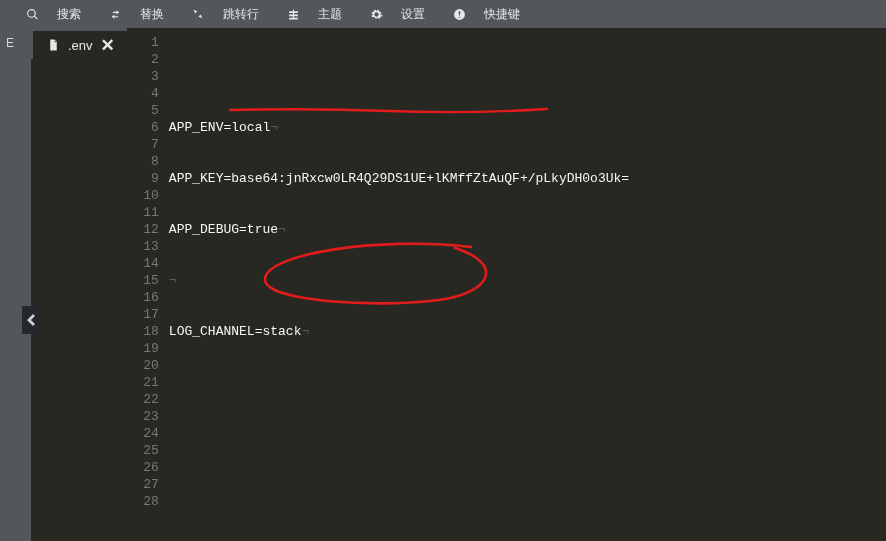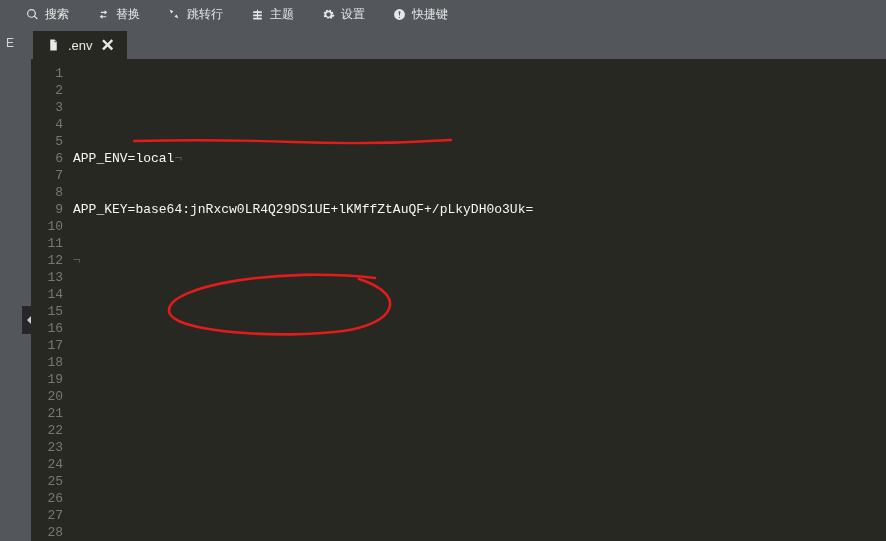--- a/index.html
+++ b/index.html
@@ -20,21 +20,21 @@
     padding-left: 12px;
   }
   .toolbar-item {
     display: flex;
     align-items: center;
     padding: 0 14px;
     height: 100%;
     color: #e8e8e8;
     font-size: 12px;
     cursor: pointer;
-    gap: 6px;
+    gap: 18px;
   }
   .toolbar-item svg { fill: #e8e8e8; }
   .main-area {
     display: flex;
     height: calc(100% - 28px);
   }
   .sidebar {
     width: 31px;
     background: #53575c;
     position: relative;
@@ -54,21 +54,21 @@
     background: #25272a;
     display: flex;
     align-items: center;
     justify-content: center;
     cursor: pointer;
     border-radius: 0 3px 3px 0;
   }
   .editor-area {
     flex: 1;
     display: flex;
-    flex-direction: column;
+    flex-direction: row;
     background: #272822;
   }
   .tabs {
     height: 31px;
     background: #53575c;
     display: flex;
     align-items: flex-end;
   }
   .tab {
     display: flex;
@@ -221,21 +221,23 @@
       <div class="code">
         <svg class="underline-svg" style="left:60px;top:79px" width="320" height="14">
             <path d="M1 3 Q80 1 160 4 T318 2" stroke="#e21b1b" stroke-width="2.4" fill="none" stroke-linecap="round"></path>
           </svg>
         <svg class="circle-svg" style="left:90px;top:214px" width="238" height="70">
             <path d="M 212 5 C 120 -6, 4 12, 6 38 C 8 60, 120 66, 180 58 C 232 51, 246 22, 196 6" stroke="#e21b1b" stroke-width="2.6" fill="none" stroke-linecap="round"></path>
           </svg>
 
         <div class="line"><span>APP_ENV=local</span><span class="newline-marker">¬</span></div>
         <div class="line"><span>APP_KEY=base64:jnRxcw0LR4Q29DS1UE+lKMffZtAuQF+/pLkyDH0o3Uk=</span></div>
+        <div class="line"><span>APP_DEBUG=true</span><span class="newline-marker">¬</span></div>
         <div class="line"><span></span><span class="newline-marker">¬</span></div>
+        <div class="line"><span>LOG_CHANNEL=stack</span><span class="newline-marker">¬</span></div>
         
         
         
         
         
         
         
         
         
         

